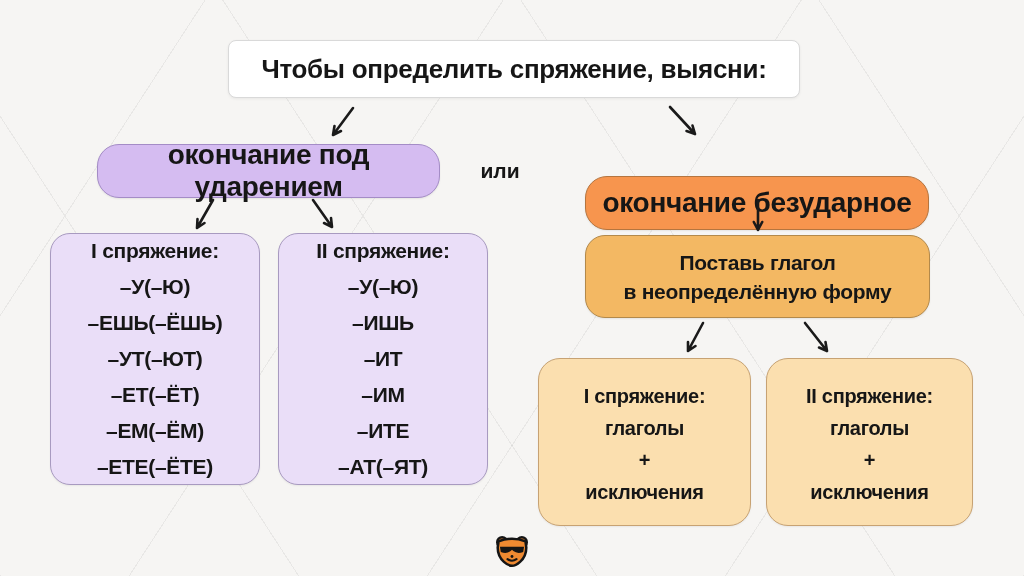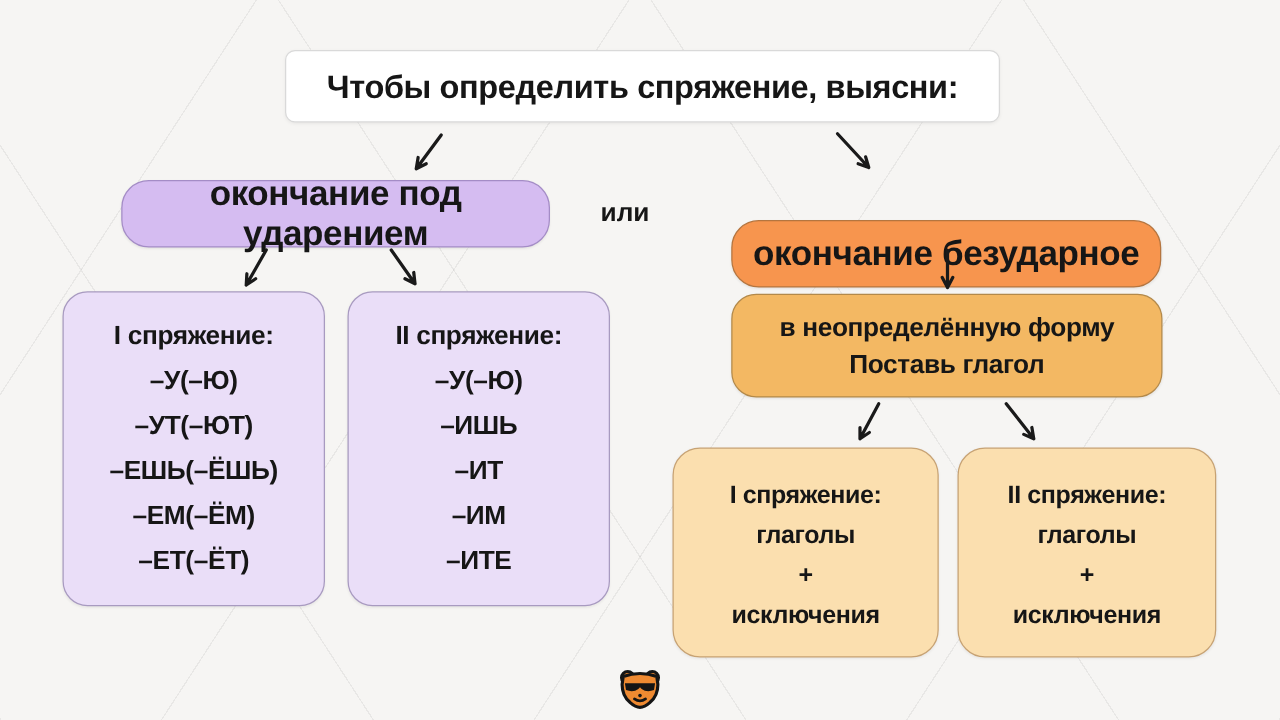--- a/index.html
+++ b/index.html
@@ -99,38 +99,40 @@
 
   <div class="or-label">или</div>
 
   <div class="box lvl2 unstressed-header">
     <span>окончание безударное</span>
   </div>
 
   <div class="box endings-box c1">
     <span>I спряжение:</span>
     <span>–У(–Ю)</span>
+    <span>–ЕШЬ(–ЁШЬ)</span>
     <span>–УТ(–ЮТ)</span>
-    <span>–ЕШЬ(–ЁШЬ)</span>
+    <span>–ЕТ(–ЁТ)</span>
     <span>–ЕМ(–ЁМ)</span>
-    <span>–ЕТ(–ЁТ)</span>
+    <span>–ЕТЕ(–ЁТЕ)</span>
   </div>
 
   <div class="box endings-box c2">
     <span>II спряжение:</span>
     <span>–У(–Ю)</span>
     <span>–ИШЬ</span>
     <span>–ИТ</span>
     <span>–ИМ</span>
     <span>–ИТЕ</span>
+    <span>–АТ(–ЯТ)</span>
   </div>
 
   <div class="box step-box">
+    <span>Поставь глагол</span>
     <span>в неопределённую форму</span>
-    <span>Поставь глагол</span>
   </div>
 
   <div class="box rule-box c1">
     <span>I спряжение:</span>
     <span>глаголы</span>
     <span>+</span>
     <span>исключения</span>
   </div>
 
   <div class="box rule-box c2">

